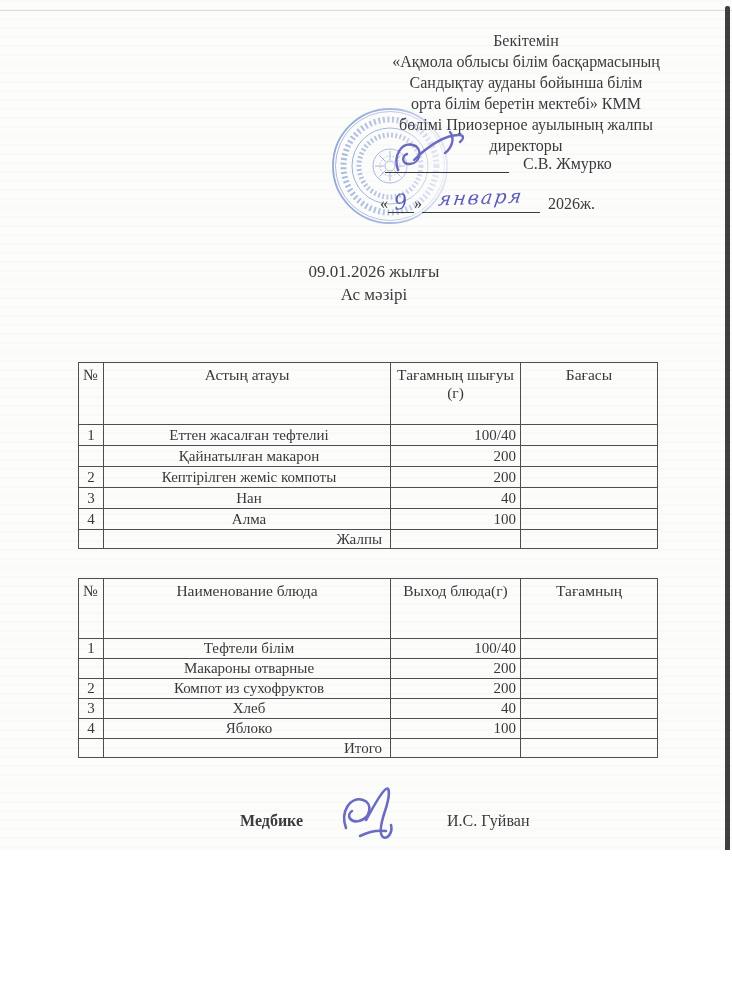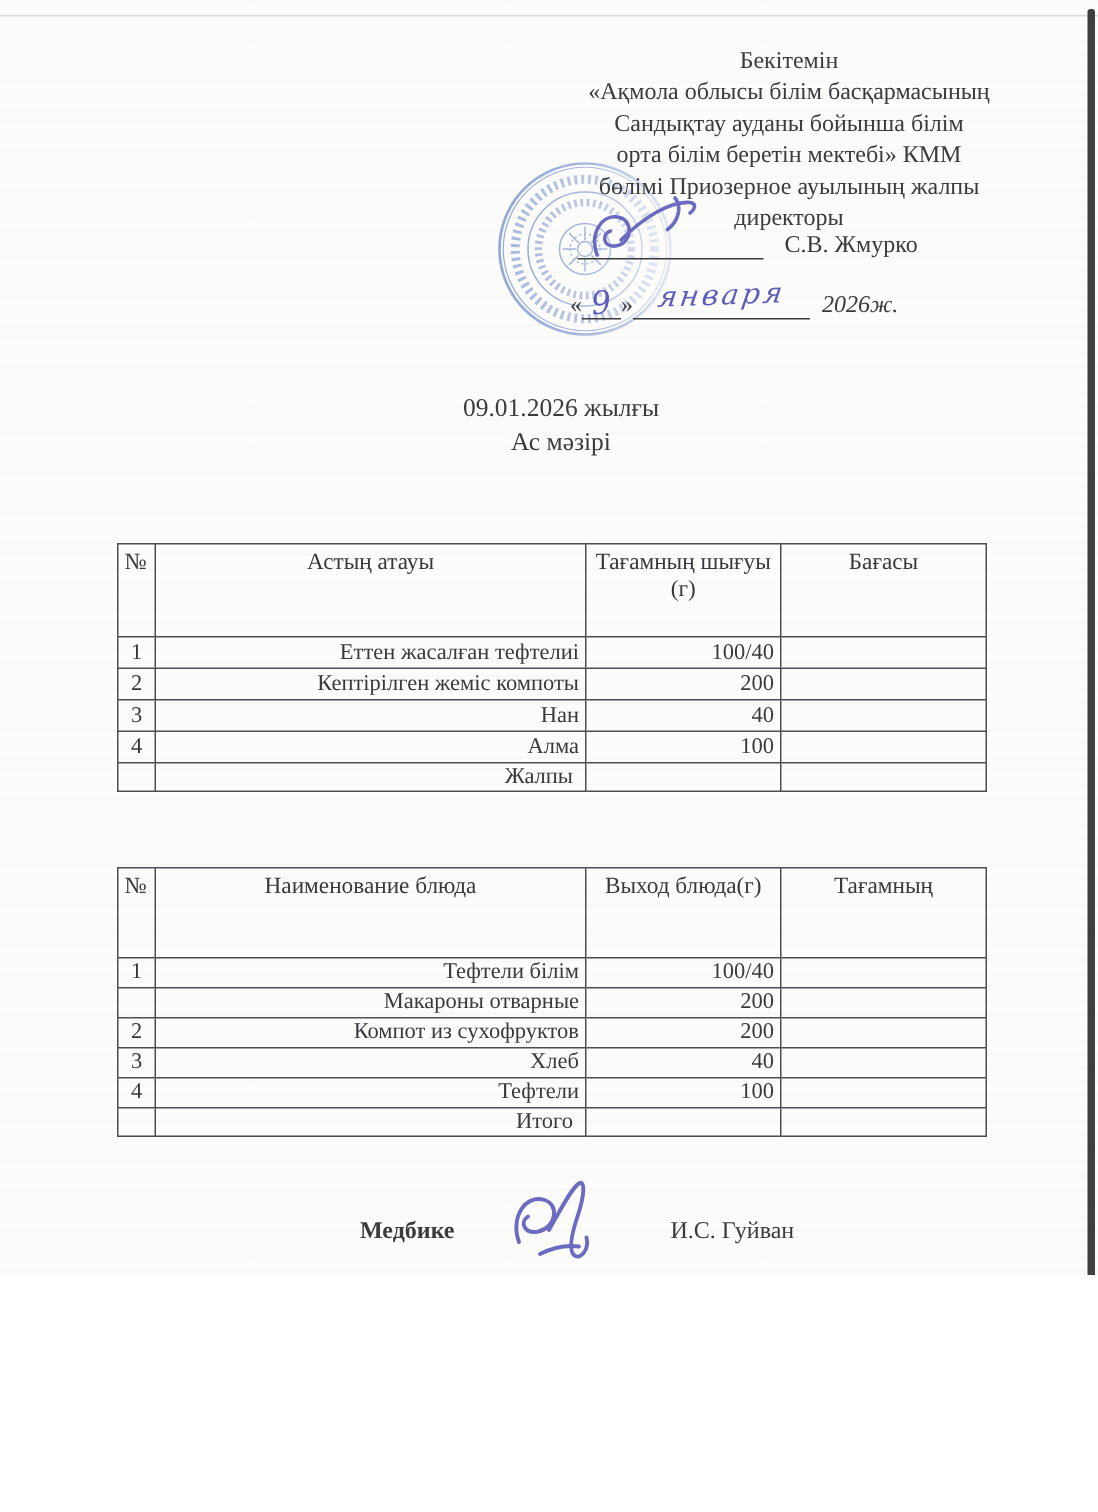--- a/index.html
+++ b/index.html
@@ -16,30 +16,30 @@
   .approval{position:absolute;left:340px;top:30px;width:372px;text-align:center;font-size:16px;line-height:21px;}
   .sig-row{position:absolute;left:385px;top:154px;width:300px;height:24px;font-size:16px;}
   .sig-underline{display:inline-block;width:124px;border-bottom:1.5px solid #3b3b3d;height:18px;vertical-align:bottom;}
   .sig-name{margin-left:14px;}
   .date-row{position:absolute;left:380px;top:186px;font-size:16px;height:28px;white-space:nowrap;}
   .date-underline-day{display:inline-block;width:26px;border-bottom:1.5px solid #3b3b3d;height:22px;text-align:center;vertical-align:bottom;}
   .date-underline-month{display:inline-block;width:118px;border-bottom:1.5px solid #3b3b3d;height:26px;text-align:center;vertical-align:bottom;}
   .ink{color:#5c5cbb;font-style:italic;font-family:"DejaVu Serif", serif;}
   .day-ink{font-size:21px;display:inline-block;transform:rotate(-6deg);}
   .month-ink{font-size:19px;letter-spacing:2px;display:inline-block;transform:skewX(-10deg) rotate(-2deg);}
-  .date-year{margin-left:8px;font-style:italic;}
+  .date-year{margin-left:8px;}
   .doc-title{position:absolute;left:268px;top:260px;width:212px;text-align:center;font-size:17px;line-height:23px;}
   .menu-table{position:absolute;left:78px;width:579px;border-collapse:collapse;table-layout:fixed;font-size:15px;color:#39393b;}
   .menu-table td{border:1px solid #4e4e50;padding:0 4px;overflow:hidden;}
   .menu-table .hdr td{vertical-align:top;text-align:center;padding-top:3px;font-size:15.5px;}
   .menu-table .hdr td.numcol{text-align:left;padding-left:4px;}
   .t1{top:362px;}
   .t2{top:578px;}
   .numcell{text-align:center;}
-  .namecell{text-align:right;padding-left:8px !important;}
+  .namecell{text-align:center;padding-left:8px !important;}
   .outcell{text-align:right;}
   .prewrap{white-space:pre-line;}
   .totalcell{text-align:right;padding-right:8px !important;}
   .footer-role{position:absolute;left:240px;top:812px;font-size:16px;font-weight:bold;}
   .footer-name{position:absolute;left:447px;top:812px;font-size:16px;}
   .stamp-svg{position:absolute;left:328px;top:104px;}
   .flourish-top{position:absolute;left:390px;top:130px;}
   .flourish-bottom{position:absolute;left:336px;top:784px;}
 </style>
 </head>
@@ -128,20 +128,26 @@
 (г)</td>
       <td>Бағасы</td>
     </tr>
     <tr style="height:21px">
       <td class="numcell">1</td>
       <td class="namecell">Еттен жасалған тефтелиі</td>
       <td class="outcell">100/40</td>
       <td></td>
     </tr>
     <tr style="height:21px">
+      <td class="numcell"></td>
+      <td class="namecell">Қайнатылған макарон</td>
+      <td class="outcell">200</td>
+      <td></td>
+    </tr>
+    <tr style="height:21px">
       <td class="numcell">2</td>
       <td class="namecell">Кептірілген жеміс компоты</td>
       <td class="outcell">200</td>
       <td></td>
     </tr>
     <tr style="height:21px">
       <td class="numcell">3</td>
       <td class="namecell">Нан</td>
       <td class="outcell">40</td>
       <td></td>
@@ -194,21 +200,21 @@
       <td></td>
     </tr>
     <tr style="height:20px">
       <td class="numcell">3</td>
       <td class="namecell">Хлеб</td>
       <td class="outcell">40</td>
       <td></td>
     </tr>
     <tr style="height:20px">
       <td class="numcell">4</td>
-      <td class="namecell">Тефтели</td>
+      <td class="namecell">Яблоко</td>
       <td class="outcell">100</td>
       <td></td>
     </tr>
     <tr style="height:19px">
       <td></td>
       <td class="totalcell">Итого</td>
       <td></td>
       <td></td>
     </tr>
   </tbody>

